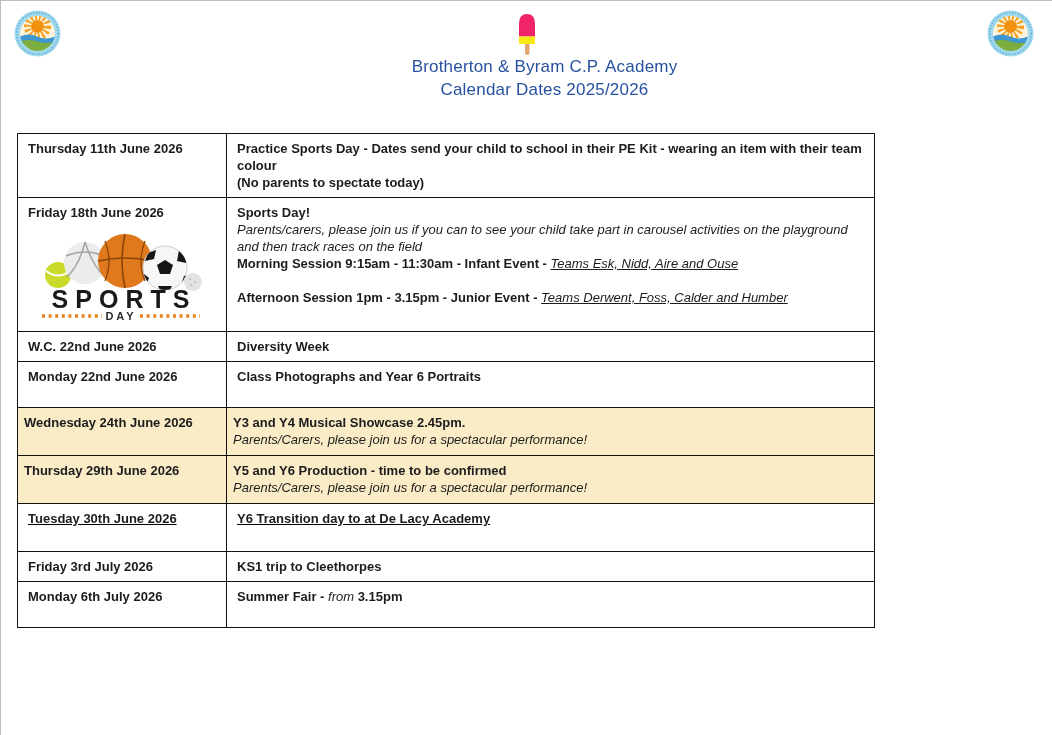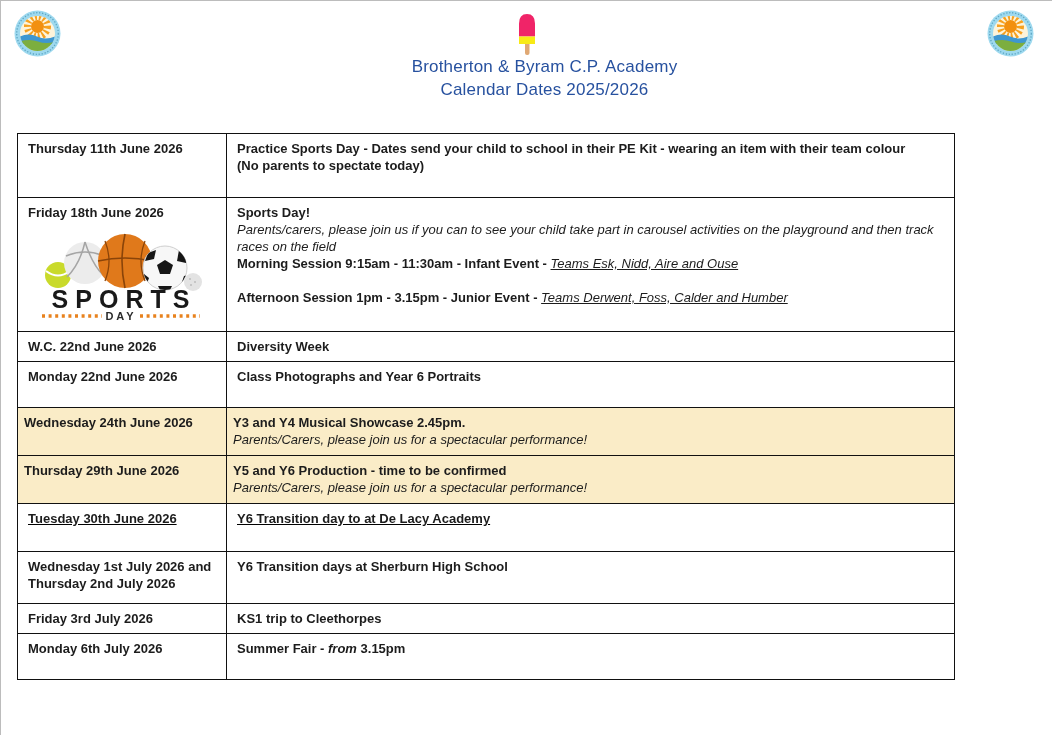--- a/index.html
+++ b/index.html
@@ -19,21 +19,21 @@
   .lolly{position:absolute;top:11px;left:511px;width:30px;height:46px;}
   .title-block{position:absolute;top:54px;left:0;right:0;text-align:center;}
   .title-line{
     color:var(--title_blue,#27519f);
     font-size:17px;font-weight:400;line-height:23px;
     letter-spacing:0.2px;
     margin-left:36px;
   }
   table.calendar{
     position:absolute;top:132px;left:16px;
-    width:938px;
+    width:858px;
     border-collapse:collapse;
     table-layout:fixed;
   }
   table.calendar td{
     border:1.5px solid #111111;
     vertical-align:top;
     padding:6px 12px 4px 10px;
     font-size:13px;color:#1c1c1c;
     line-height:17px;
     box-sizing:border-box;
@@ -48,21 +48,21 @@
   .row-5{height:48px;}
   .row-6{height:48px;}
   .row-7{height:48px;text-decoration:underline;}
   .row-8{height:52px;}
   .row-9{height:30px;}
   .row-10{height:46px;}
   .line{min-height:17px;}
   .line.blank{height:17px;}
   .seg.bold{font-weight:700;}
   .seg.italic{font-style:italic;}
-  .seg.bold-italic{font-weight:700;font-style:italic;}
+  .seg.bold-italic{font-weight:400;font-style:italic;}
   .seg.italic-underline{font-style:italic;text-decoration:underline;}
   .sports-graphic{margin:7px auto 0 auto;width:170px;display:block;}
 </style>
 </head>
 <body>
 
 <div class="page">
 
   <div class="logo logo-left">
     <svg width="47" height="47" viewBox="0 0 47 47">
@@ -209,28 +209,20 @@
           </td>
         </tr>
         <tr class="row row-7">
           <td class="date-cell">
             <div class="date-text">Tuesday 30th June 2026</div>
           </td>
           <td class="desc-cell">
             <div class="line"><span class="seg bold">Y6 Transition day to at De Lacy Academy</span></div>
           </td>
         </tr>
-        <tr class="row row-8">
-          <td class="date-cell">
-            <div class="date-text">Wednesday 1st July 2026 and Thursday 2nd July 2026</div>
-          </td>
-          <td class="desc-cell">
-            <div class="line"><span class="seg bold">Y6 Transition days at Sherburn High School</span></div>
-          </td>
-        </tr>
         <tr class="row row-9">
           <td class="date-cell">
             <div class="date-text">Friday 3rd July 2026</div>
           </td>
           <td class="desc-cell">
             <div class="line"><span class="seg bold">KS1 trip to Cleethorpes</span></div>
           </td>
         </tr>
         <tr class="row row-10">
           <td class="date-cell">

